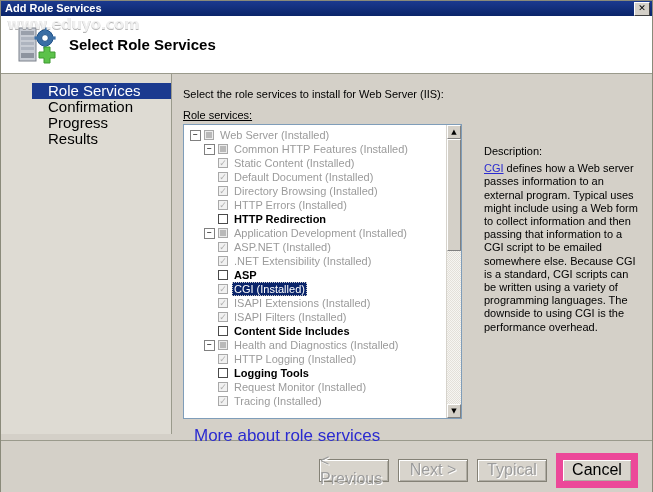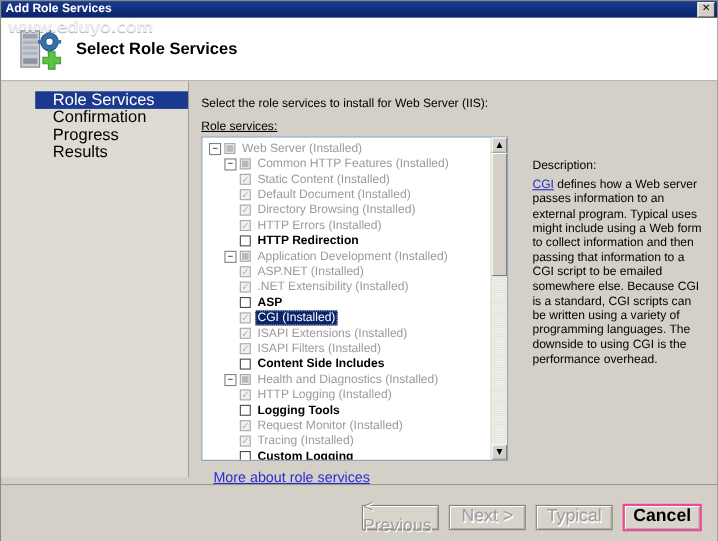--- a/index.html
+++ b/index.html
@@ -87,30 +87,30 @@
     box-sizing:border-box;cursor:pointer;}
   .sbot{position:absolute;bottom:0;left:0;right:0;}
 
   
   .desc{font-size:11px;line-height:13.2px;margin-top:36px;}
   .desc .dhead{margin-bottom:4px;}
   .dlink{color:#2b2bd0;text-decoration:underline;cursor:pointer;}
 
   
   .morelink{padding:7px 0 0 11px;}
-  .morelink a{font-size:13px;color:#2b2bd0;text-decoration:underline;cursor:pointer;}
+  .morelink a{font-size:17px;color:#2b2bd0;cursor:pointer;}
   .footer{height:59px;box-sizing:border-box;border-top:1px solid #9a9a8c;
     background:#d4d0c8;display:flex;align-items:center;justify-content:flex-end;
     padding-right:14px;gap:9px;margin-top:6px;}
   .btn{width:68px;height:21px;font-size:16px;background:#d8d4cc;
     border:1px solid #848176;box-shadow:inset 1px 1px 0 #fff, inset -1px -1px 0 #b0ada4;
     display:flex;align-items:center;justify-content:center;color:#000;cursor:pointer;
     font-family:"Liberation Sans",sans-serif;}
   .btn.disabled{color:#9c9c9c;text-shadow:1px 1px 0 #fff;cursor:default;}
-  .btn.default{border:2px solid #ec4899;font-weight:bold;}
+  .btn.default{border:7px solid #ec4899;font-weight:normal;}
 </style>
 </head>
 <body>
 
 <div class="window">
 
   <div class="titlebar">
     <span class="ttl">Add Role Services</span>
     <span class="spacer"></span>
     <span class="closebtn">✕</span>
@@ -269,25 +269,20 @@
                 <div class="row dim">
                   <span class="ind" style="width: 34px;"></span>
                   <span class="cb dim">✓</span>
                   <span class="lab">Request Monitor  (Installed)</span>
                 </div>
                 <div class="row dim">
                   <span class="ind" style="width: 34px;"></span>
                   <span class="cb dim">✓</span>
                   <span class="lab">Tracing  (Installed)</span>
                 </div>
-                <div class="row bold">
-                  <span class="ind" style="width: 34px;"></span>
-                  <span class="cb"></span>
-                  <span class="lab">Custom Logging</span>
-                </div>
               </div>
             <div class="sbar">
               <div class="sarrow">▲</div>
               <div class="strack">
                 <div class="sthumb"></div>
               </div>
               <div class="sarrow sbot">▼</div>
             </div>
           </div>
         </div>

